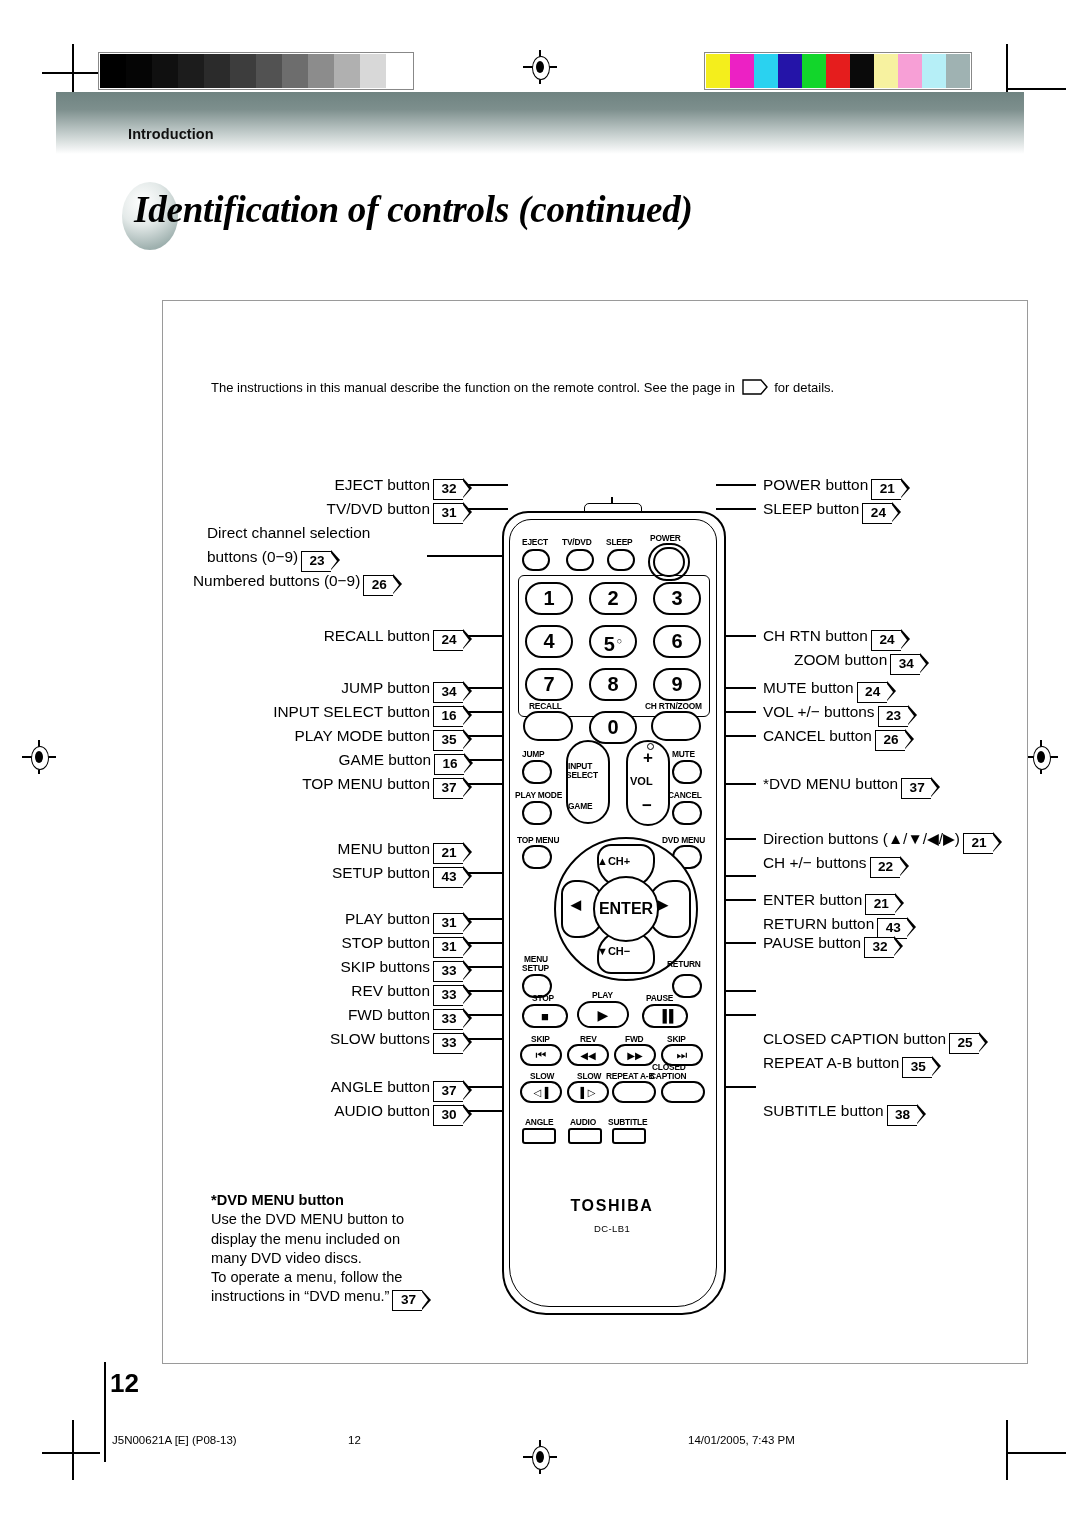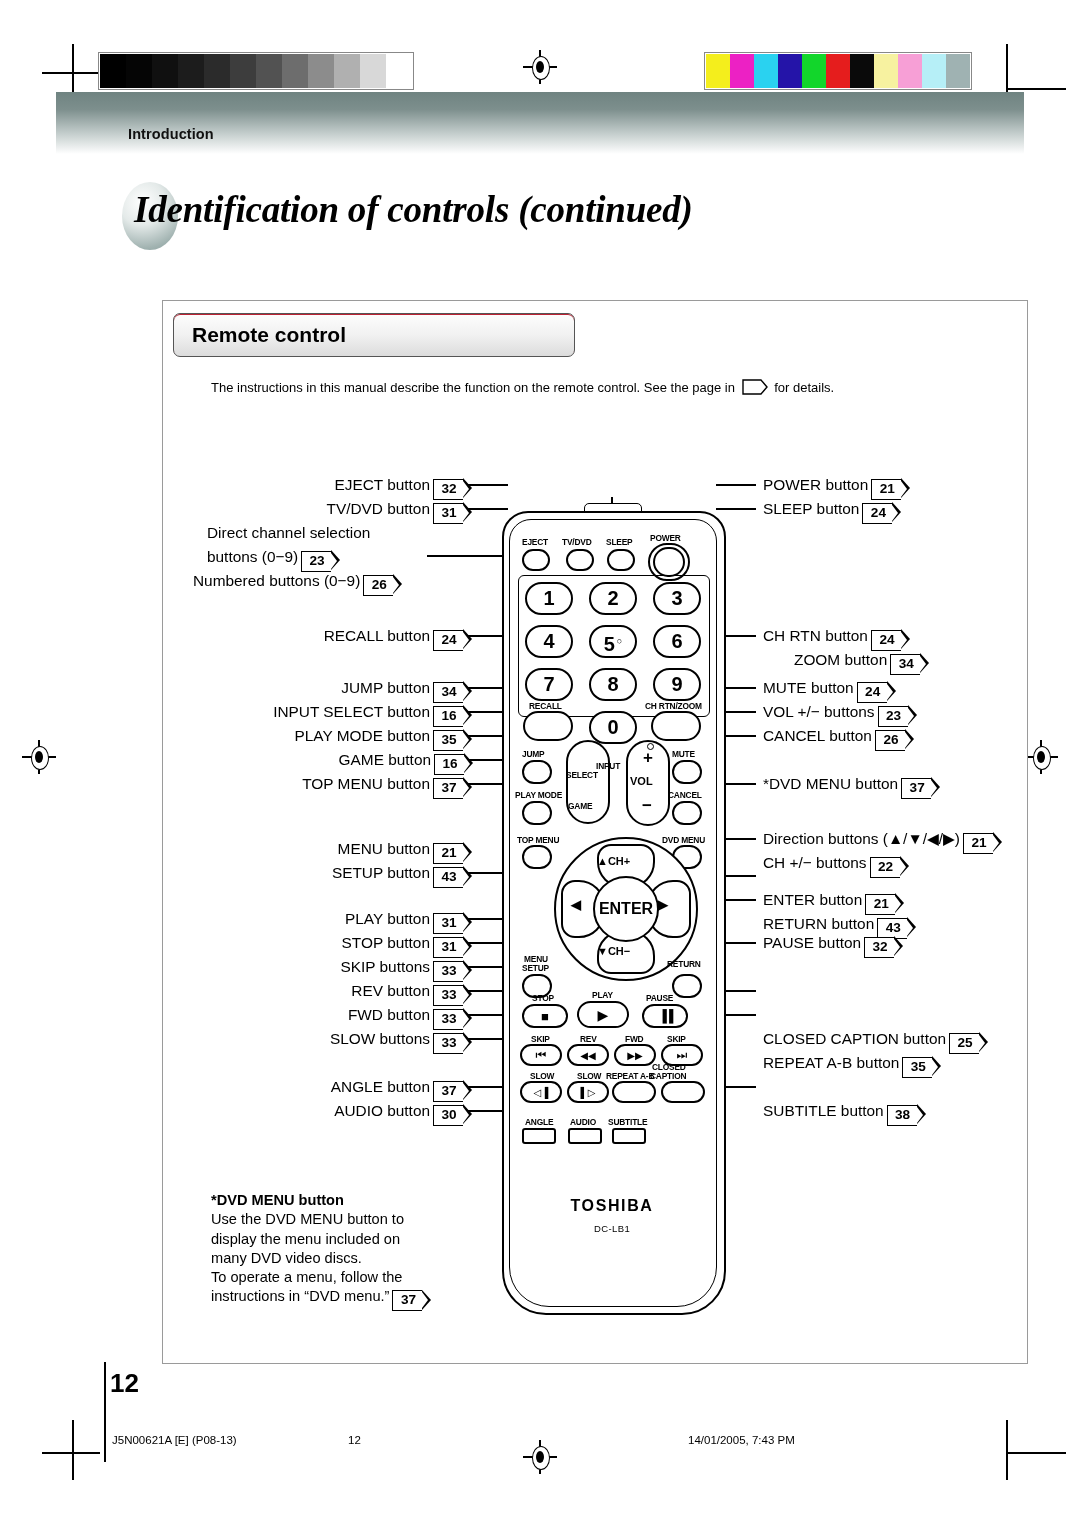--- a/index.html
+++ b/index.html
@@ -205,23 +205,20 @@
     <div class="sec">Introduction</div>
   </div>
 
   <div class="title-wrap">
     <div class="title-ball"></div>
     <div class="title-txt">Identification of controls (continued)</div>
   </div>
 
   <div class="panel">
 
-    <div class="tabbox">
-      <span>Remote control</span>
-    </div>
 
     <div class="lead">
       <span>The instructions in this manual describe the function on the remote control. See the page in</span>
       <svg class="leadbox" viewBox="0 0 26 16">
         <path d="M1 1 H19 L25 8 L19 15 H1 Z" fill="#fff" stroke="#000" stroke-width="1.4"></path>
       </svg>
       <span>for details.</span>
     </div>
 
     <div class="lead-line" style="left:305px;top:183px;width:40px;"></div>
@@ -403,21 +400,21 @@
       <div class="btn" style="left:21px;top:214px;width:50px;height:30px;"></div>
       <div class="cap" style="left:143px;top:204px;">CH RTN/ZOOM</div>
       <div class="btn" style="left:149px;top:214px;width:50px;height:30px;"></div>
 
       <div class="cap" style="left:20px;top:252px;">JUMP</div>
       <div class="btn" style="left:20px;top:263px;width:30px;height:24px;"></div>
       <div class="cap" style="left:170px;top:252px;">MUTE</div>
       <div class="btn" style="left:170px;top:263px;width:30px;height:24px;"></div>
 
       <div class="isgpill"></div>
-      <div class="cap" style="left:66px;top:264px;padding-left:28px;">INPUT</div>
+      <div class="cap" style="left:66px;top:264px;">INPUT</div>
       <div class="cap" style="left:64px;top:273px;">SELECT</div>
       <div class="cap" style="left:66px;top:304px;">GAME</div>
 
       <div class="volpill"></div>
       <div class="voldot"></div>
       <div class="volplus">+</div>
       <div class="voltxt">VOL</div>
       <div class="volminus">−</div>
 
       <div class="cap" style="left:13px;top:293px;">PLAY MODE</div>

